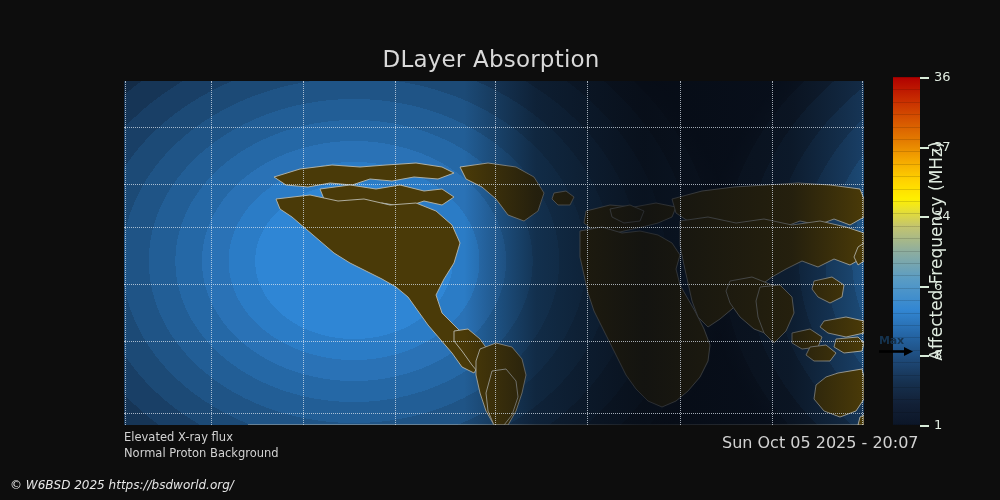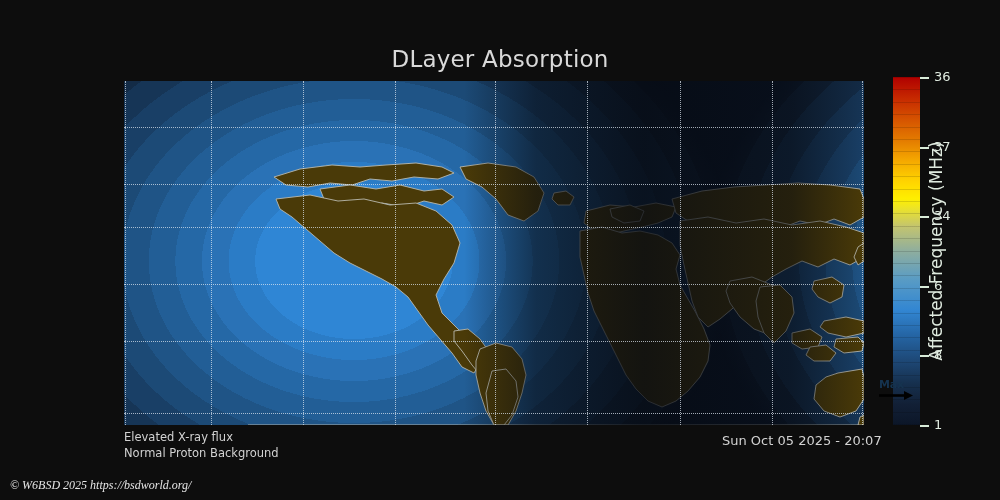--- a/index.html
+++ b/index.html
@@ -6,21 +6,21 @@
   body{
     width:1000px;height:500px;
     background:#0d0d0d;
     font-family:"DejaVu Sans","Liberation Sans",sans-serif;
     overflow:hidden;position:relative;
   }
   .root{position:absolute;inset:0;}
 
   
   #page-title{
-    position:absolute;left:12px;top:46px;width:976px;
+    position:absolute;left:3px;top:46px;width:976px;
     text-align:center;
     font-size:23px;color:#d9d9d9;letter-spacing:.2px;
     font-weight:400;
   }
 
   
   .map-wrap{
     position:absolute;left:124px;top:81px;width:740px;height:344px;
     overflow:hidden;background:#0a1424;
   }
@@ -119,31 +119,31 @@
   .clabel{position:absolute;left:41px;font-size:13px;color:#dfeadf;transform:translateY(-8px);white-space:nowrap;}
   .cbar-axis-title{
     position:absolute;left:926px;top:77px;height:348px;width:20px;
     display:flex;align-items:center;justify-content:center;
   }
   .cbar-axis-title span{
     transform:rotate(-90deg);white-space:nowrap;
     font-size:17px;color:#dfeadf;
   }
   
-  .maxmark{position:absolute;left:879px;top:334px;width:40px;height:26px;margin-top:44px;}
+  .maxmark{position:absolute;left:879px;top:334px;width:40px;height:26px;}
   .maxmark .lbl{
     position:absolute;left:0;top:0;font-size:11px;color:#15334f;
     font-weight:600;letter-spacing:-.2px;
   }
   .maxmark .arrow{position:absolute;left:0;top:13px;width:34px;height:9px;}
 
   
   .status{position:absolute;left:124px;top:429px;font-size:11.5px;color:#d2d2d2;line-height:16px;}
-  .stamp{position:absolute;left:722px;top:433px;font-size:13px;color:#d2d2d2;}
-  .credit{position:absolute;left:10px;top:478px;font-size:12px;color:#e6e6e6;font-style:italic;font-family:Liberation Serif, serif;}
+  .stamp{position:absolute;left:722px;top:433px;font-size:16px;color:#d2d2d2;}
+  .credit{position:absolute;left:10px;top:478px;font-size:12px;color:#e6e6e6;font-style:italic;}
 </style>
 </head>
 <body>
 
 <div class="root">
 
   <div id="page-title">DLayer Absorption</div>
 
   <div class="map-wrap">
     <div class="ocean"></div>

